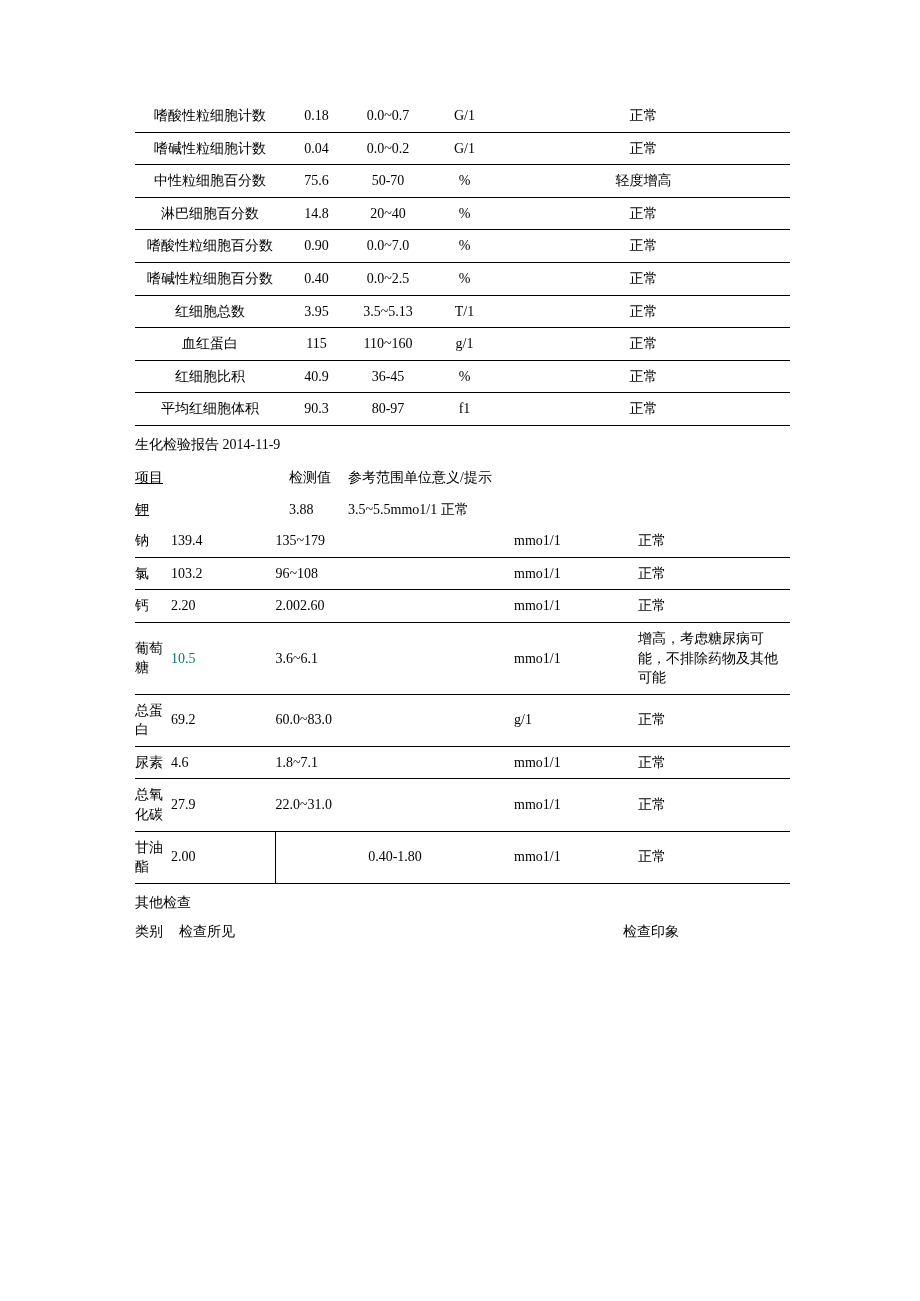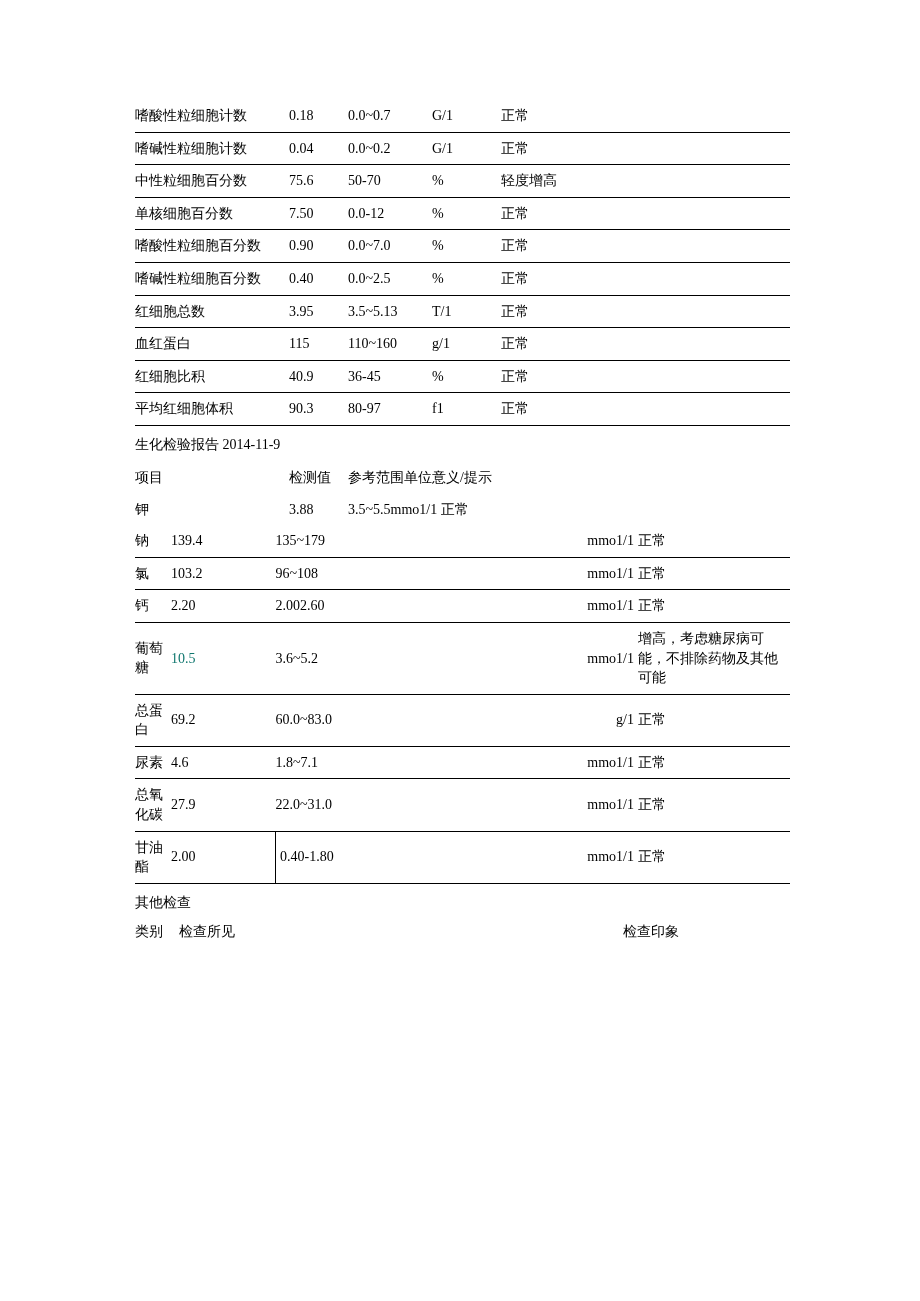--- a/index.html
+++ b/index.html
@@ -17,41 +17,41 @@
   table {
     border-collapse: collapse;
     width: 100%;
     font-size: 14px;
   }
   td {
     padding: 6px 4px 6px 0;
     vertical-align: middle;
     line-height: 1.4;
   }
-  .t1 td { border-bottom: 1px solid #000; }
+  .t1 td { border-bottom: 1px solid #000; text-align: center; }
   .t1 .col-name { width: 150px; }
   .t1 .col-val  { width: 55px; }
   .t1 .col-ref  { width: 80px; margin-left: 48px; }
   .t1 .col-unit { width: 65px; }
   .t1 .col-note { }
   .section-title {
     padding: 10px 0 8px 0;
     font-size: 14px;
   }
-  .t2 .col-a { width: 150px; }
+  .t2 .col-a { width: 150px; text-decoration: underline; }
   .t2 .col-b { width: 55px; }
   .t2 .col-c { }
   .t3 td { border-bottom: 1px solid #000; }
   .t3 .c1 { width: 32px; }
   .t3 .c2 { width: 100px; }
   .t3 .c3 { width: 230px; }
-  .t3 .c4 { width: 120px; text-align: right; }
+  .t3 .c4 { width: 120px; }
   .t3 .c5 { }
   .red { color: #0f766e; }
-  .vsep { border-left: 1px solid #000; padding-left: 4px; }
+  .vsep { border-left: 1px solid #000; padding-left: 4px; text-align: center; }
   .other-title { padding: 10px 0 4px 0; }
 </style>
 </head>
 <body>
 
 <div class="page">
 
   <table class="t1">
     <tbody id="t1-body">
         <tr>
@@ -69,23 +69,23 @@
           <td class="col-note">正常</td>
         </tr>
         <tr>
           <td class="col-name">中性粒细胞百分数</td>
           <td class="col-val">75.6</td>
           <td class="col-ref">50-70</td>
           <td class="col-unit">%</td>
           <td class="col-note">轻度增高</td>
         </tr>
         <tr>
-          <td class="col-name">单核细胞百分数</td>
-          <td class="col-val">7.50</td>
-          <td class="col-ref">0.0-12</td>
+          <td class="col-name">淋巴细胞百分数</td>
+          <td class="col-val">14.8</td>
+          <td class="col-ref">20~40</td>
           <td class="col-unit">%</td>
           <td class="col-note">正常</td>
         </tr>
         <tr>
           <td class="col-name">嗜酸性粒细胞百分数</td>
           <td class="col-val">0.90</td>
           <td class="col-ref">0.0~7.0</td>
           <td class="col-unit">%</td>
           <td class="col-note">正常</td>
         </tr>
@@ -163,21 +163,21 @@
         <tr>
           <td class="c1">钙</td>
           <td class="c2">2.20</td>
           <td class="c3">2.002.60</td>
           <td class="c4">mmo1/1</td>
           <td class="c5">正常</td>
         </tr>
         <tr>
           <td class="c1">葡萄糖</td>
           <td class="c2 red">10.5</td>
-          <td class="c3">3.6~5.2</td>
+          <td class="c3">3.6~6.1</td>
           <td class="c4">mmo1/1</td>
           <td class="c5">增高，考虑糖尿病可能，不排除药物及其他可能</td>
         </tr>
         <tr>
           <td class="c1">总蛋白</td>
           <td class="c2">69.2</td>
           <td class="c3">60.0~83.0</td>
           <td class="c4">g/1</td>
           <td class="c5">正常</td>
         </tr>

